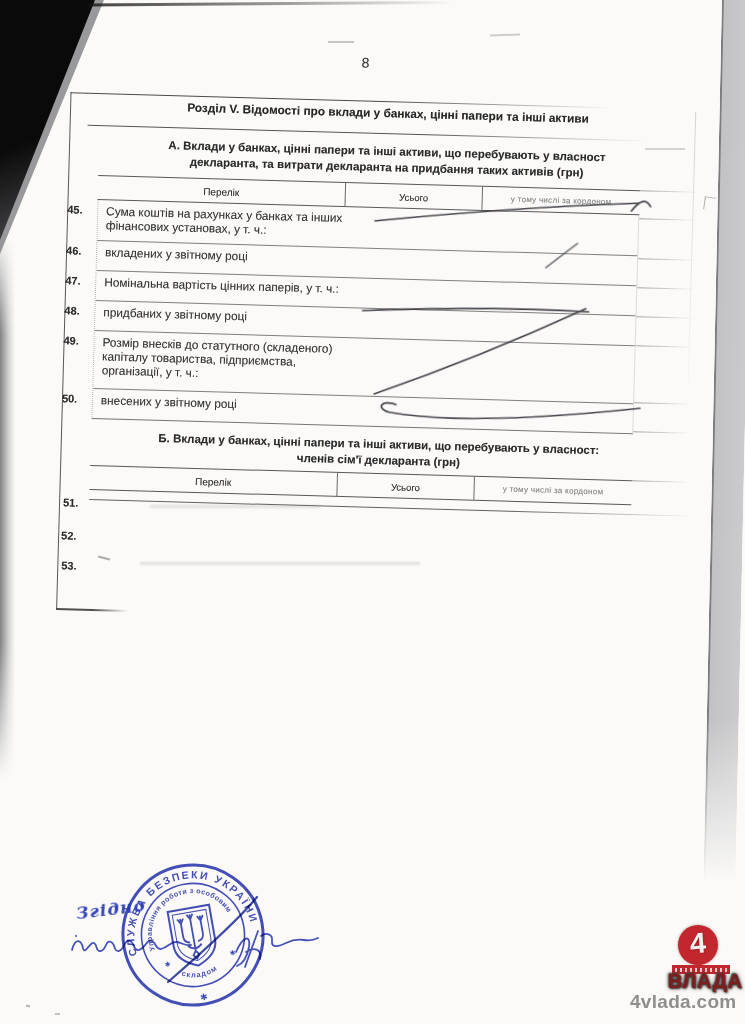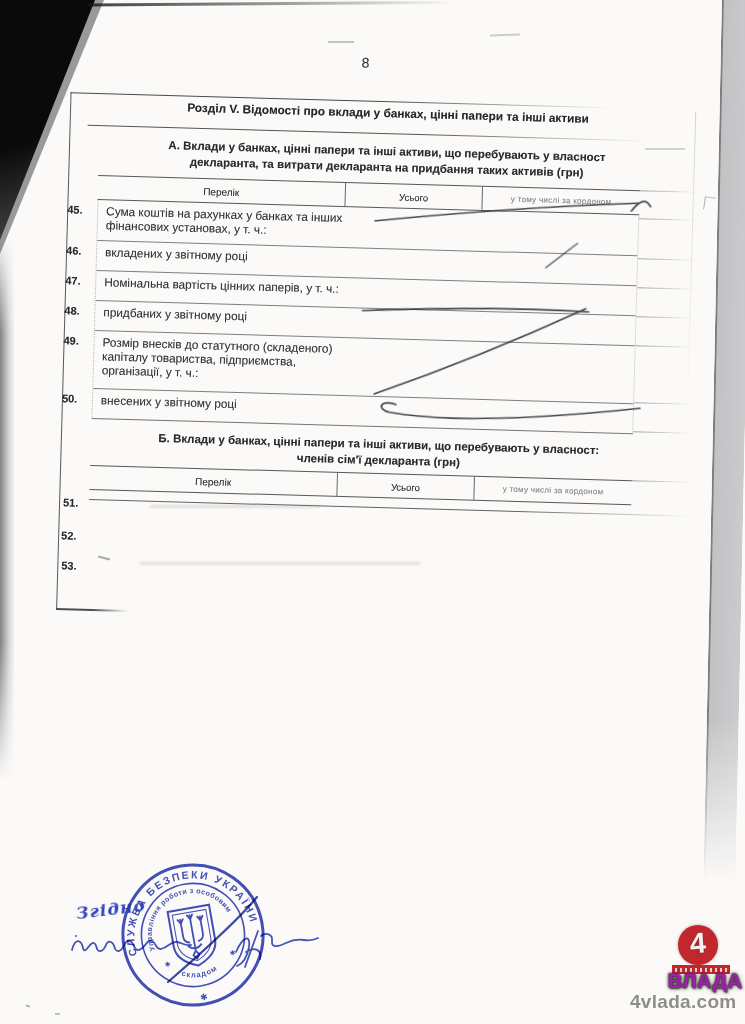--- a/index.html
+++ b/index.html
@@ -71,21 +71,21 @@
   
   .watermark{left:630px;top:924px;width:118px;height:100px;}
   .wm-circle{position:absolute;left:48px;top:1px;width:40px;height:40px;border-radius:50%;
            background:#c1272d;box-shadow:0 0 3px rgba(80,40,40,.45);}
   .wm-4{position:absolute;left:0;top:2px;width:40px;text-align:center;font-size:29px;font-weight:bold;
            color:#f3f1ee;transform:rotate(-4deg);text-shadow:0 0 2px rgba(70,25,25,.6);}
   .wm-bar{position:absolute;left:42px;top:41px;width:58px;height:9px;background:#c1272d;}
   .wm-bar-inner{position:absolute;left:3px;top:3px;right:3px;bottom:2px;
            background:repeating-linear-gradient(90deg,rgba(255,255,255,.8) 0 2px,rgba(255,255,255,0) 2px 5px);}
   .wm-vlada{position:absolute;left:38px;top:46px;width:68px;text-align:center;font-size:20px;font-weight:bold;
-           color:#a21caf;letter-spacing:.5px;
+           color:#7f1d1d;letter-spacing:.5px;
            text-shadow:0 0 2px #3a3633,1px 1px 2px #4a4440,-1px -1px 2px #4a4440,0 0 5px rgba(60,50,45,.8);}
   .wm-site{position:absolute;left:0;top:67px;width:118px;font-size:19px;font-weight:bold;color:#8f8e8c;letter-spacing:.3px;}
 </style>
 </head>
 <body>
 
 <div class="screen">
   <div class="paper abs"></div>
 
   <div class="content">

